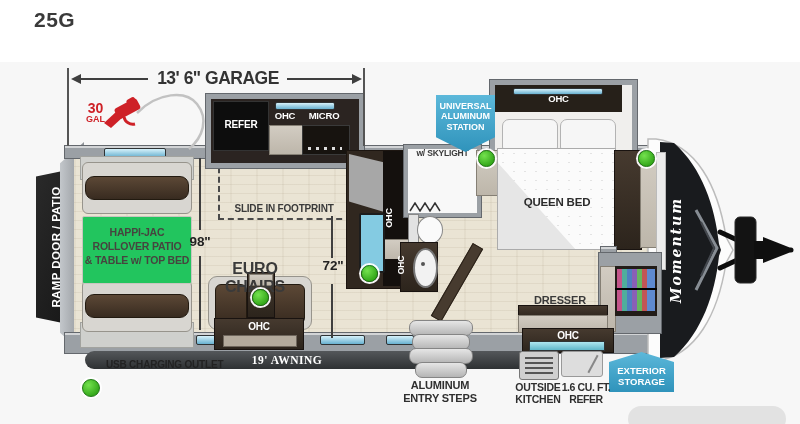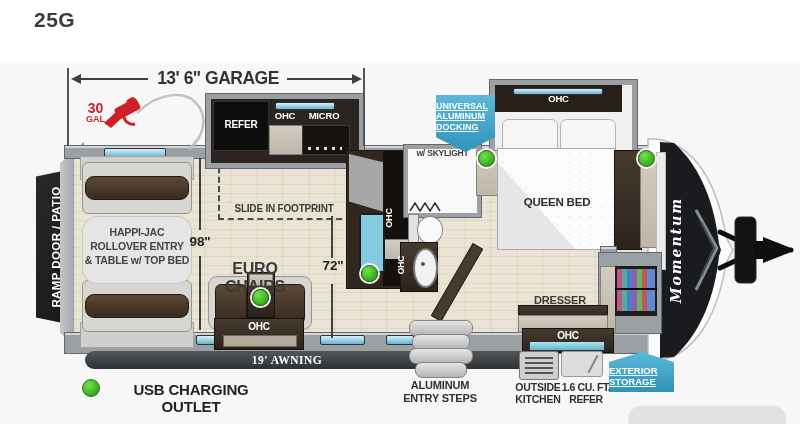--- a/index.html
+++ b/index.html
@@ -21,22 +21,22 @@
   
   .marble{background:linear-gradient(#d2ccc2,#bdb6aa);border:1px solid #857f74;}
   .darkcab{background:linear-gradient(#463a2f,#2c241c);border:1px solid #191310;}
   .sofa{background:#d8d6d1;border:1px solid #97948c;border-radius:6px;}
   .bolster{background:linear-gradient(#5c4836,#382b20);border:1px solid #221a10;border-radius:9px;}
   .pillow{background:#f6f6f6;border:1px solid #b3b3b3;border-radius:7px;}
   .deck{background:#cfd0cd;border:1px solid #a2a39f;}
   .dot{width:15px;height:15px;border-radius:50%;
        background:radial-gradient(circle at 35% 32%,#74e24e,#35a81b 72%);
        border:1px solid #1e7a12;box-shadow:0 0 0 2px rgba(255,255,255,.95),0 1px 2px rgba(0,0,0,.35);}
-  .badge{color:#fff;font-weight:800;text-align:left;
-         background:linear-gradient(180deg,#5cb8da,#2f93bb);text-decoration:underline;}
+  .badge{color:#fff;font-weight:800;text-align:center;
+         background:linear-gradient(180deg,#5cb8da,#2f93bb);}
   .dim-line{background:#3f3f3f;}
   .tick{background:#555;}
   .arrow-l{width:0;height:0;border-top:5px solid transparent;border-bottom:5px solid transparent;border-right:10px solid #3f3f3f;}
   .arrow-r{width:0;height:0;border-top:5px solid transparent;border-bottom:5px solid transparent;border-left:10px solid #3f3f3f;}
   .step{background:linear-gradient(#e6e6e6,#b5b5b5);border:1px solid #858585;border-radius:7px;}
 </style>
 </head>
 <body>
 
 <div id="stage">
@@ -91,24 +91,24 @@
 
   <div class="abs vtext" style="left:606px;top:242px;width:140px;height:16px;font-family:'DejaVu Serif',serif;font-style:italic;font-weight:700;font-size:14px;color:#fff;letter-spacing:2px;z-index:4;">Momentum</div>
 
   <div class="abs deck" style="left:80px;top:156px;width:112px;height:22px;z-index:3;"></div>
   <div class="abs deck" style="left:80px;top:322px;width:112px;height:24px;z-index:3;"></div>
   <div class="abs sofa" style="left:82px;top:162px;width:108px;height:50px;z-index:3;"></div>
   <div class="abs bolster" style="left:85px;top:176px;width:102px;height:22px;z-index:3;"></div>
   <div class="abs sofa" style="left:82px;top:280px;width:108px;height:50px;z-index:3;"></div>
   <div class="abs bolster" style="left:85px;top:294px;width:102px;height:22px;z-index:3;"></div>
 
-  <div class="abs" style="left:82px;top:216px;width:108px;height:66px;background:#e5e5e5;border:1px solid #c9c6c0;border-radius:15px;z-index:3;">
+  <div class="abs" style="left:82px;top:216px;width:108px;height:66px;background:#22c55e;border:1px solid #c9c6c0;border-radius:2px;z-index:3;">
     <div class="lbl" style="font-size:10.5px;line-height:1.35;padding-top:8px;color:#46443f;">
       <div>HAPPI-JAC</div>
-      <div>ROLLOVER ENTRY</div>
+      <div>ROLLOVER PATIO</div>
       <div>&amp; TABLE w/ TOP BED</div>
     </div>
   </div>
 
   <div class="abs" style="left:218px;top:158px;width:130px;height:58px;border:2px dashed #4a4a4a;z-index:3;"></div>
   <div class="abs lbl" style="left:228px;top:203px;width:112px;font-size:10px;background:#eae4d4;z-index:4;">SLIDE IN FOOTPRINT</div>
 
   <div class="abs lbl" style="left:205px;top:260px;width:100px;font-size:16px;z-index:4;">EURO CHAIRS</div>
   <div class="abs sofa" style="left:208px;top:276px;width:44px;height:52px;border-radius:9px;z-index:3;"></div>
   <div class="abs bolster" style="left:215px;top:284px;width:30px;height:38px;border-radius:6px;z-index:3;"></div>
@@ -223,35 +223,35 @@
   <div class="abs dim-line" style="left:199px;top:158px;width:2px;height:72px;z-index:4;"></div>
   <div class="abs lbl" style="left:181px;top:234px;width:38px;font-size:13.5px;color:#222;z-index:4;">98"</div>
   <div class="abs dim-line" style="left:199px;top:256px;width:2px;height:74px;z-index:4;"></div>
   <div class="abs dim-line" style="left:331px;top:216px;width:2px;height:42px;z-index:4;"></div>
   <div class="abs lbl" style="left:314px;top:258px;width:38px;font-size:13.5px;color:#222;z-index:4;">72"</div>
   <div class="abs dim-line" style="left:331px;top:284px;width:2px;height:54px;z-index:4;"></div>
 
   <div class="abs badge" style="left:436px;top:95px;width:59px;height:57px;clip-path:polygon(0 0,100% 0,100% 74%,50% 100%,0 74%);font-size:9px;line-height:1.15;padding-top:0;z-index:4;">
     <div style="padding-top:6px;">UNIVERSAL</div>
     <div>ALUMINUM</div>
-    <div>DOCKING</div>
+    <div>STATION</div>
   </div>
 
   <div class="abs badge" style="left:609px;top:352px;width:65px;height:40px;clip-path:polygon(50% 0,100% 25%,100% 100%,0 100%,0 25%);font-size:9.5px;line-height:1.2;z-index:4;">
     <div style="padding-top:13px;">EXTERIOR</div>
     <div>STORAGE</div>
   </div>
 
   <div class="abs dot" style="left:478px;top:150px;z-index:4;"></div>
   <div class="abs dot" style="left:638px;top:150px;z-index:4;"></div>
   <div class="abs dot" style="left:361px;top:265px;z-index:4;"></div>
   <div class="abs dot" style="left:252px;top:289px;z-index:4;"></div>
 
   <div class="abs dot" style="left:82px;top:379px;width:16px;height:16px;z-index:4;"></div>
-  <div class="abs lbl" style="left:106px;top:381px;width:170px;text-align:center;font-size:15px;color:#222;z-index:4;">USB CHARGING OUTLET</div>
+  <div class="abs lbl" style="left:106px;top:359px;width:170px;text-align:left;font-size:10px;color:#222;z-index:4;">USB CHARGING OUTLET</div>
 
   <div class="abs lbl" style="left:398px;top:379px;width:84px;font-size:11px;color:#2f2f2f;z-index:4;">
     <div>ALUMINUM</div>
     <div>ENTRY STEPS</div>
   </div>
   <div class="abs lbl" style="left:510px;top:381px;width:56px;font-size:10.5px;color:#2f2f2f;z-index:4;">
     <div>OUTSIDE</div>
     <div>KITCHEN</div>
   </div>
   <div class="abs lbl" style="left:556px;top:381px;width:60px;font-size:10.5px;letter-spacing:-.4px;color:#2f2f2f;z-index:4;">

